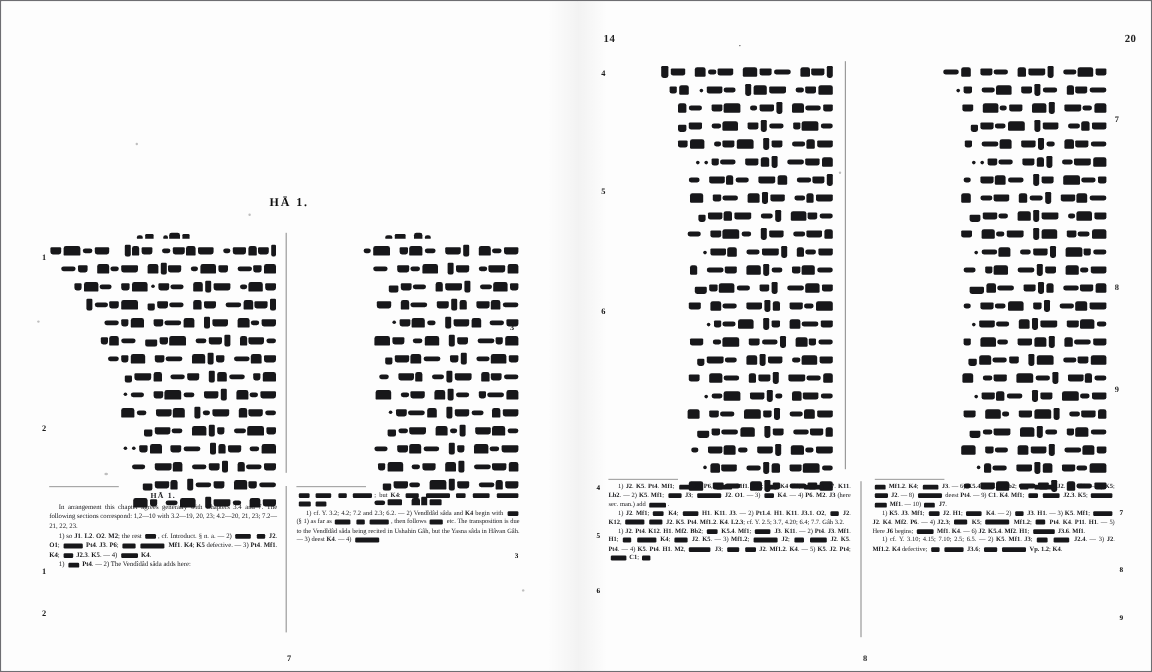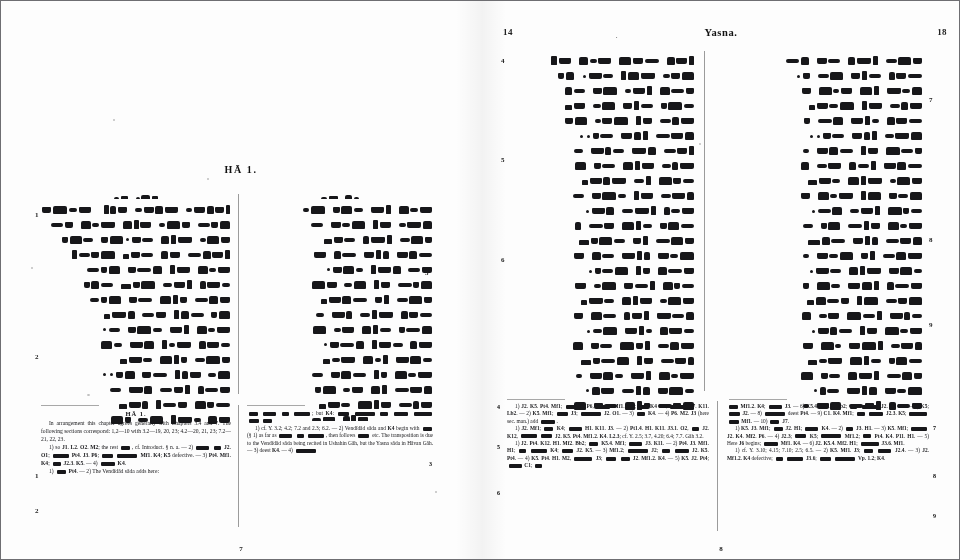--- a/index.html
+++ b/index.html
@@ -362,22 +362,21 @@
     <div class="vnum" style="left:34px; top:506px;">2</div>
 
     <div class="footfolio" style="left:0; width:480px;">7</div>
   </div>
 
   <div class="page" id="page-right">
 
     <div class="runhead" style="left:0; right:0; top:26px;">
       <span class="folio left">14</span>
       <span class="dot">.</span>
-      <span class="title">Yasna.</span>
-      <span class="folio right">18</span>
+      <span class="folio right">20</span>
     </div>
 
     <div class="col-rule" style="left:223px; top:50px; height:340px;"></div>
 
     <div class="av-block" style="left:28px; top:50px; width:186px;">
       <div class="av-line">
         <span class="g hi" style="width:5px"></span><span class="g m" style="width:11px"></span><span class="g t2" style="width:8px"></span><span class="sp"></span><span class="g t" style="width:14px"></span><span class="g m" style="width:10px"></span><span class="g t2" style="width:12px"></span><span class="sp"></span><span class="g m" style="width:13px"></span><span class="g t" style="width:7px"></span><span class="g t2" style="width:9px"></span><span class="sp"></span><span class="g m" style="width:12px"></span><span class="g hi" style="width:6px"></span>
       </div>
       <div class="av-line">
         <span class="g t2" style="width:12px"></span><span class="g m" style="width:9px"></span><span class="g t" style="width:7px"></span><span class="sp"></span><span class="g m" style="width:14px"></span><span class="g t2" style="width:11px"></span><span class="g hi" style="width:5px"></span><span class="sp"></span><span class="g t" style="width:10px"></span><span class="g m" style="width:13px"></span><span class="pun"></span><span class="sp"></span><span class="g t2" style="width:8px"></span><span class="g m" style="width:6px"></span>

